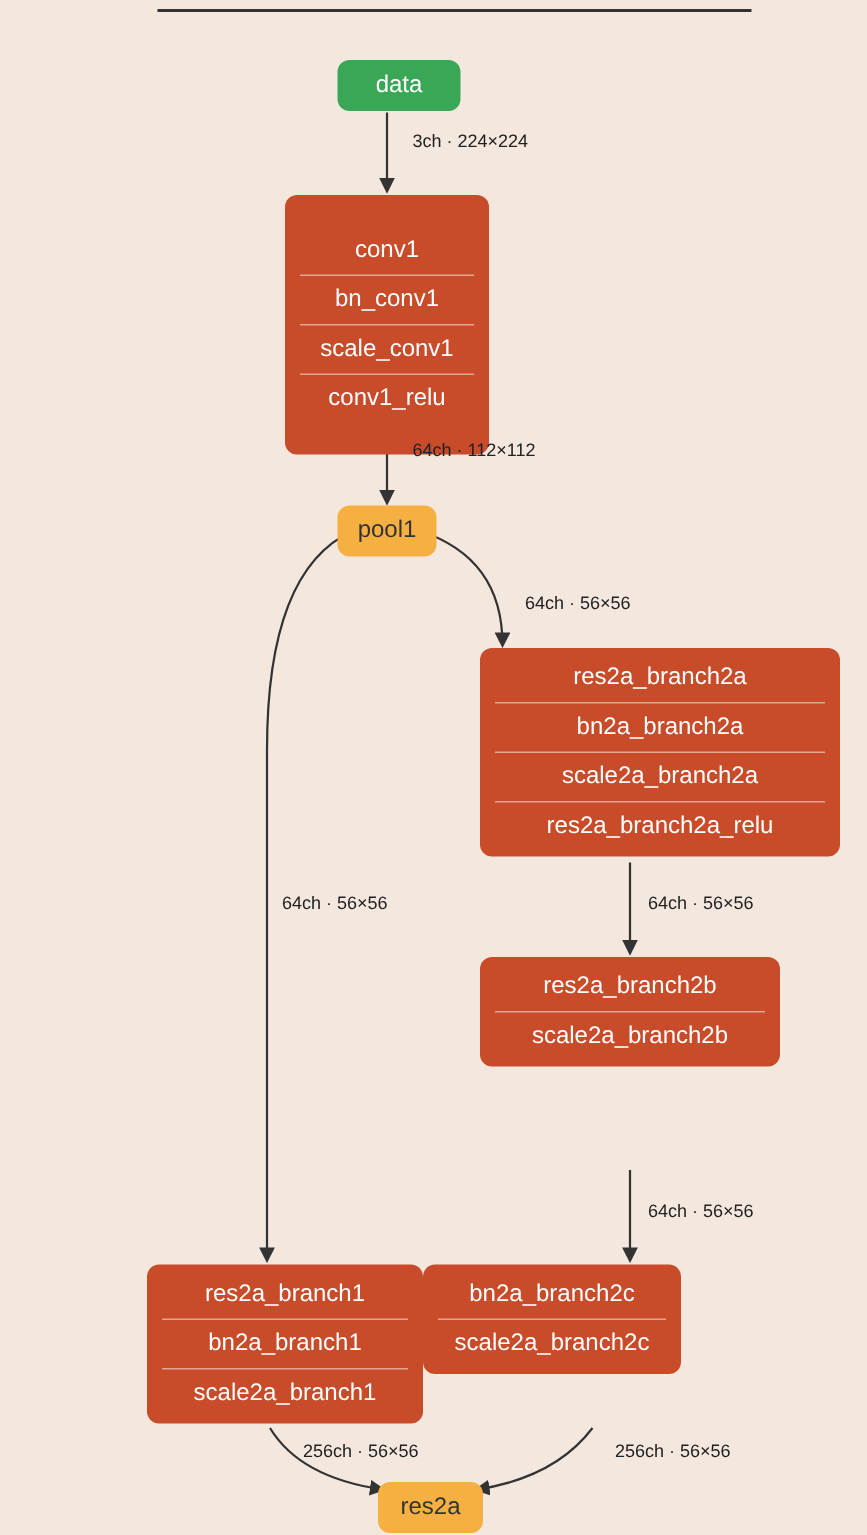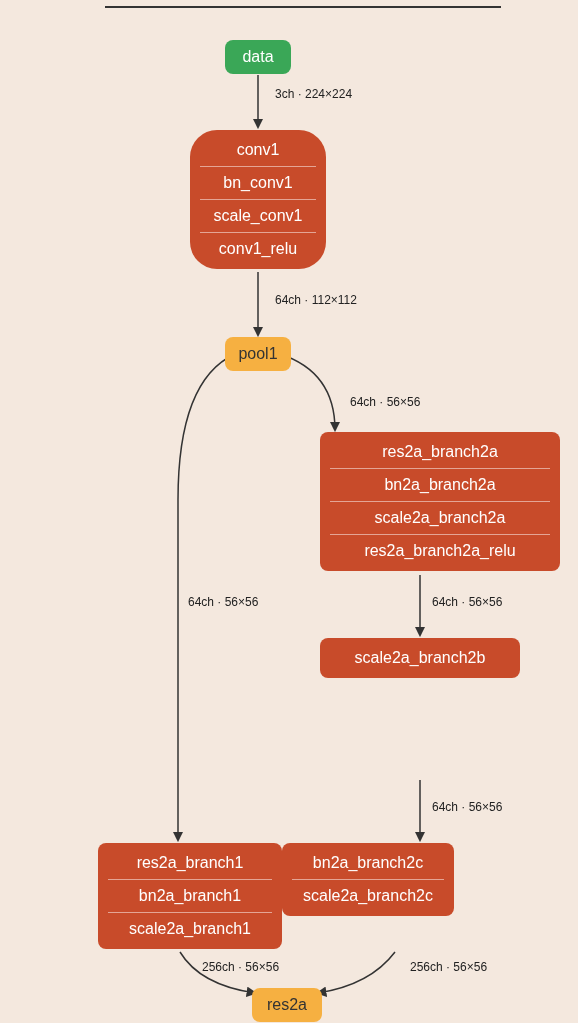--- a/index.html
+++ b/index.html
@@ -70,27 +70,27 @@
 
   <path d="M 420 575 L 420 635" stroke="#333" stroke-width="1.5" fill="none" marker-end="url(#ah)"></path>
 
   <path d="M 420 780 L 420 840" stroke="#333" stroke-width="1.5" fill="none" marker-end="url(#ah)"></path>
 
   <path d="M 180 952 Q 200 985 255 993" stroke="#333" stroke-width="1.5" fill="none" marker-end="url(#ah)"></path>
 
   <path d="M 395 952 Q 370 985 318 993" stroke="#333" stroke-width="1.5" fill="none" marker-end="url(#ah)"></path>
 </svg>
 
-<div class="node node-green" style="left:225px; top:40px; width:66px;">
+<div class="node node-green" style="left:225px; top:40px; width:82px;">
   <span>data</span>
 </div>
 
 <div class="edge-label" style="left:275px; top:87px;">3ch · 224×224</div>
 
-<div class="node node-orange" style="left:190px; top:130px; width:136px; padding:4px 10px;border-radius:27px;">
+<div class="node node-orange" style="left:190px; top:130px; width:136px; padding:21px 10px;">
   <div class="stack-row">conv1</div>
   <div class="stack-row">bn_conv1</div>
   <div class="stack-row">scale_conv1</div>
   <div class="stack-row">conv1_relu</div>
 </div>
 
 <div class="edge-label" style="left:275px; top:293px;">64ch · 112×112</div>
 
 <div class="node node-yellow" style="left:225px; top:337px; width:66px;">
   <span>pool1</span>
@@ -102,20 +102,21 @@
   <div class="stack-row">res2a_branch2a</div>
   <div class="stack-row">bn2a_branch2a</div>
   <div class="stack-row">scale2a_branch2a</div>
   <div class="stack-row">res2a_branch2a_relu</div>
 </div>
 
 <div class="edge-label" style="left:188px; top:595px;">64ch · 56×56</div>
 <div class="edge-label" style="left:432px; top:595px;">64ch · 56×56</div>
 
 <div class="node node-orange" style="left:320px; top:638px; width:200px; padding:4px 10px;">
+  <div class="stack-row">res2a_branch2b</div>
   <div class="stack-row">scale2a_branch2b</div>
 </div>
 
 <div class="edge-label" style="left:432px; top:800px;">64ch · 56×56</div>
 
 <div class="node node-orange" style="left:98px; top:843px; width:184px; padding:4px 10px;">
   <div class="stack-row">res2a_branch1</div>
   <div class="stack-row">bn2a_branch1</div>
   <div class="stack-row">scale2a_branch1</div>
 </div>

